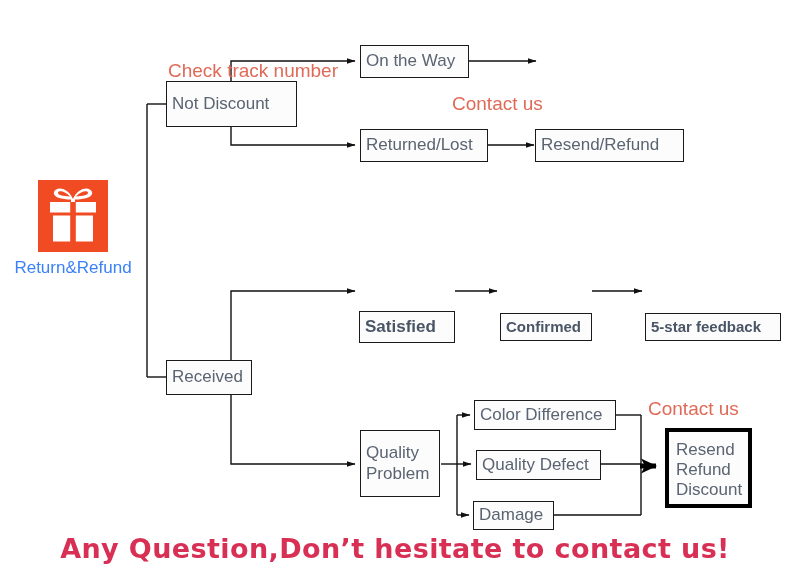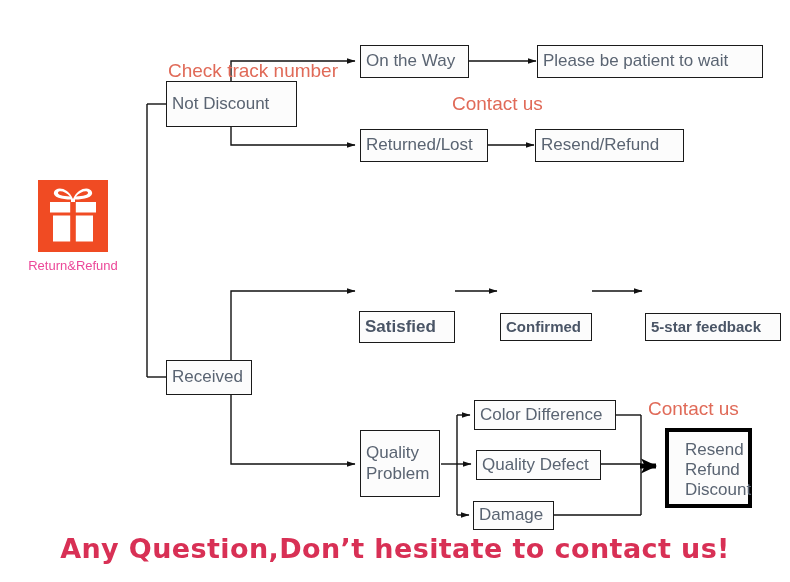--- a/index.html
+++ b/index.html
@@ -68,22 +68,22 @@
     width: 70px;
     height: 72px;
     background: #f04b23;
   }
   #gift-caption {
     position: absolute;
     left: 6px;
     top: 258px;
     width: 134px;
     text-align: center;
-    color: #ec4899;
-    font-size: 13px;
+    color: #3b82f6;
+    font-size: 17px;
     font-family: "Liberation Sans", sans-serif;
     white-space: pre;
   }
   #footer-note {
     position: absolute;
     left: 0;
     top: 533px;
     width: 790px;
     text-align: center;
     color: #d83055;
@@ -158,21 +158,20 @@
   <div id="gift-caption">Return&amp;Refund</div>
 
   <div class="ann" style="left:168px; top:36px;margin-top:24px;">Check track number</div>
   <div class="ann" style="left:452px; top:93px;">Contact us</div>
   <div class="ann" style="left:648px; top:398px;">Contact us</div>
 
   <div class="node" style="left:166px; top:81px; width:131px; height:46px;">Not Discount</div>
 
   <div class="node" style="left:360px; top:45px; width:109px; height:33px;">On the Way</div>
 
-  <div class="node" style="left:537px; top:45px; width:226px; height:33px;">Please be patient to wait</div>
 
   <div class="node" style="left:360px; top:129px; width:128px; height:33px;">Returned/Lost</div>
 
   <div class="node" style="left:535px; top:129px; width:149px; height:33px;">Resend/Refund</div>
 
   <div class="node" style="left:166px; top:360px; width:86px; height:35px;">Received</div>
 
   <div class="node bold" style="left:359px; top:275px; width:96px; height:32px;">Satisfied</div>
 
   <div class="node bold" style="left:500px; top:277px; width:92px; height:28px; font-size:15px;">Confirmed</div>
@@ -183,21 +182,21 @@
     <span>Quality</span>
     <span>Problem</span>
   </div>
 
   <div class="node" style="left:474px; top:400px; width:142px; height:30px;">Color Difference</div>
 
   <div class="node" style="left:476px; top:450px; width:125px; height:30px;">Quality Defect</div>
 
   <div class="node" style="left:473px; top:501px; width:81px; height:29px;">Damage</div>
 
-  <div class="node thick" style="left:665px; top:428px; width:87px; height:80px; padding-left:16px;">
+  <div class="node thick" style="left:665px; top:428px; width:87px; height:80px; padding-left:7px;">
     <span>Resend</span>
     <span>Refund</span>
     <span>Discount</span>
   </div>
 
   <div id="footer-note">Any Question,Don’t hesitate to contact us!</div>
 
 </div>
 
 </body></html>

